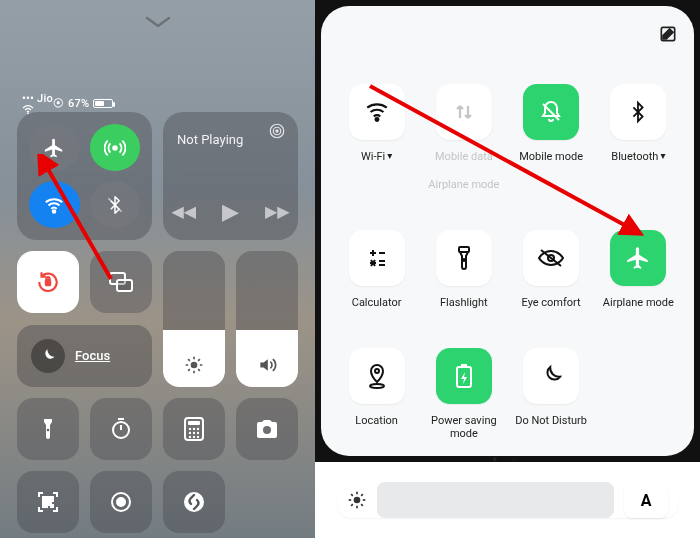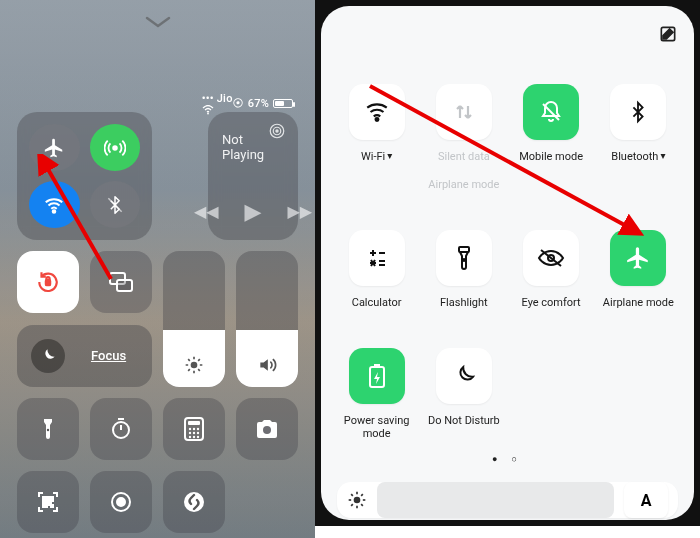--- a/index.html
+++ b/index.html
@@ -21,21 +21,21 @@
 .ios::before{ 
   content:""; position:absolute; inset:0;
   background: linear-gradient(to bottom, rgba(130,140,150,.35), rgba(80,80,80,.25));
 }
 .ios .chevron{
   position:absolute; top:16px; left:50%; transform:translateX(-50%);
   color:#444; font-size:22px; opacity:.6;
 }
 .status{
   position:absolute; top:92px; left:0; right:0;
-  display:flex; justify-content:flex-end;
+  display:flex; justify-content:flex-start;
   padding:0 22px; color:#fff; font-size:11px; font-weight:500;
   letter-spacing:.2px;
 }
 .status .right{display:flex;align-items:center;gap:4px}
 .battery{
   width:20px;height:9px;border:1px solid #fff;border-radius:2px;position:relative;display:inline-block;
 }
 .battery::after{content:"";position:absolute;left:1px;top:1px;height:5px;width:9px;background:#fff;border-radius:1px}
 .battery::before{content:"";position:absolute;right:-3px;top:2px;width:2px;height:5px;background:#fff;border-radius:1px}
 
@@ -54,35 +54,35 @@
 }
 .cbtn{
   border-radius:50%;
   display:flex;align-items:center;justify-content:center;
   color:#fff; font-size:18px;
 }
 .cbtn.grey{background:rgba(120,120,128,.55)}
 .cbtn.green{background:#30d158}
 .cbtn.blue{background:#0a84ff}
 .media{
-  height:128px; padding:12px 14px; color:#fff; position:relative;margin-left:45px;
+  height:128px; padding:12px 14px; color:#fff; position:relative;
 }
 .media .airwave{position:absolute;right:12px;top:10px;opacity:.8}
 .media .mtitle{font-size:13px; margin-top:8px; opacity:.9}
 .media .ctrls{ position:absolute; bottom:16px; left:0; right:0; display:flex; justify-content:center; gap:26px; opacity:.6; font-size:16px; align-items:center}
 .sq{
   width:62px;height:62px;border-radius:16px;
   display:flex;align-items:center;justify-content:center;
   background:rgba(60,60,67,.32); color:#fff; font-size:22px;
 }
 .sq.white{background:#fff;color:#ff443a}
 .row2{ grid-column:1; display:flex; gap:11px; }
 .focus{
   grid-column:1; height:62px; background:rgba(60,60,67,.38); border-radius:16px;
-  display:flex; align-items:center; gap:26px; padding-left:14px; color:#fff;text-decoration:underline;
+  display:flex; align-items:center; gap:10px; padding-left:14px; color:#fff;text-decoration:underline;
 }
 .focus .moon-badge{
   width:34px;height:34px;border-radius:50%;background:rgba(0,0,0,.35);
   display:flex;align-items:center;justify-content:center;
 }
 .focus span{font-size:13px;font-weight:500}
 .vsliders{
   grid-column:2; grid-row:2 / span 2;
   display:flex; gap:11px;
 }
@@ -101,21 +101,21 @@
 .rowicons{
   grid-column:1 / span 2;
   display:grid; grid-template-columns:repeat(4,1fr); gap:11px;
 }
 .rowicons .sq{width:auto;height:62px}
 
 svg{display:block}
 
 
 .android{
-  flex:1; height:526px; background:#111; position:relative;
+  flex:1; height:462px; background:#111; position:relative;
 }
 .sheet{
   position:absolute; top:6px; left:6px; right:6px; bottom:6px;
   background:#f7f8f9; border-radius:28px;
   padding:18px 16px 14px; display:flex; flex-direction:column;
 }
 .edit{ align-self:flex-end; color:#222; width:20px;height:20px; }
 .agrid{
   margin-top:40px;
   display:grid; grid-template-columns:repeat(4,1fr);
@@ -360,21 +360,21 @@
             </svg>
           </div>
           <div class="albl">Wi-Fi <span class="tri">▾</span></div>
         </div>
         <div class="atile faded">
           <div class="abox">
             <svg width="24" height="24" viewBox="0 0 24 24" fill="none" stroke="currentColor" stroke-width="2.2">
               <path d="M8 6v12M8 6l-3 3M8 6l3 3M16 18V6M16 18l-3-3M16 18l3-3"></path>
             </svg>
           </div>
-          <div class="albl">Silent data</div>
+          <div class="albl">Mobile data</div>
           <div class="albl sub">Airplane mode</div>
         </div>
         <div class="atile">
           <div class="abox on">
             <svg width="24" height="24" viewBox="0 0 24 24" fill="none" stroke="currentColor" stroke-width="2">
               <path d="M18 8a6 6 0 0 0-12 0v5l-2 3h16l-2-3V8zM10 19a2 2 0 0 0 4 0"></path>
               <line x1="4" y1="4" x2="20" y2="20"></line>
             </svg>
           </div>
           <div class="albl">Mobile mode</div>
@@ -423,20 +423,30 @@
           </div>
           <div class="albl">Eye comfort</div>
         </div>
         <div class="atile">
           <div class="abox on">
             <svg width="26" height="26" viewBox="0 0 24 24" fill="currentColor">
               <path d="M21 16v-2l-8-5V3.5a1.5 1.5 0 0 0-3 0V9l-8 5v2l8-2.5V19l-2 1.5V22l3.5-1 3.5 1v-1.5L13 19v-5.5l8 2.5z"></path>
             </svg>
           </div>
           <div class="albl">Airplane mode</div>
+        </div>
+        <div class="atile">
+          <div class="abox">
+            <svg width="24" height="26" viewBox="0 0 24 26" fill="none" stroke="currentColor" stroke-width="2">
+              <path d="M12 2a6 6 0 0 1 6 6c0 5-6 11-6 11S6 13 6 8a6 6 0 0 1 6-6z"></path>
+              <circle cx="12" cy="8" r="2"></circle>
+              <ellipse cx="12" cy="23" rx="7" ry="2"></ellipse>
+            </svg>
+          </div>
+          <div class="albl">Location</div>
         </div>
         <div class="atile">
           <div class="abox on">
             <svg width="18" height="26" viewBox="0 0 18 26" fill="none" stroke="currentColor" stroke-width="2">
               <rect x="2" y="4" width="14" height="20" rx="2"></rect>
               <line x1="6" y1="2" x2="12" y2="2"></line>
               <path d="M10 9l-4 7h3l-1 5 4-7h-3l1-5z" fill="currentColor" stroke="none"></path>
             </svg>
           </div>
           <div class="albl">Power saving mode</div>

